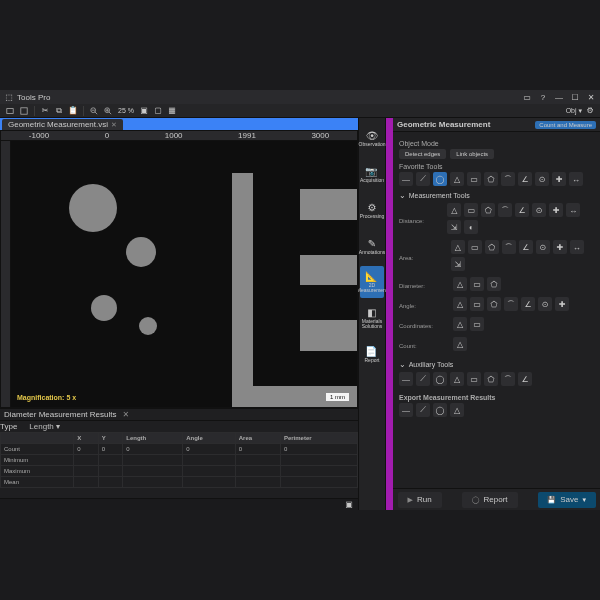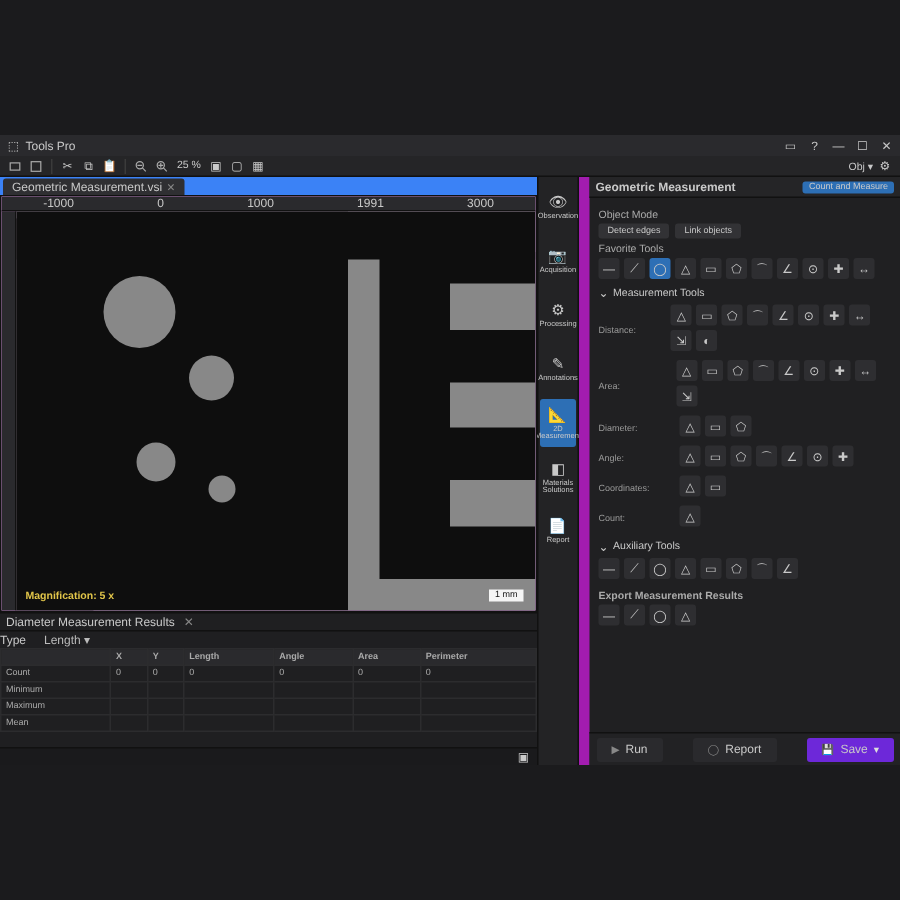--- a/index.html
+++ b/index.html
@@ -48,21 +48,21 @@
 .pill{background:#323235;padding:2px 6px;border-radius:2px;font-size:6px}
 .toolgrid{display:flex;flex-wrap:wrap;gap:3px;margin-bottom:4px}
 .tcell{width:14px;height:14px;background:#2e2e31;border-radius:2px;display:flex;align-items:center;justify-content:center}
 .tcell.on{background:#2d6fb5}
 .group-head{font-size:7px;margin:5px 0 3px;display:flex;align-items:center;gap:3px}
 .group-head::before{content:"⌄";font-size:8px}
 .subrow{display:flex;align-items:center;gap:6px;margin:2px 0}
 .subrow .lbl{width:48px;font-size:6px;color:#999}
 .bottom-bar{height:22px;background:#222224;border-top:1px solid #111;display:flex;align-items:center;justify-content:flex-end;padding:0 4px;gap:20px}
 .bbtn{height:16px;padding:0 10px;background:#2a2a2d;border-radius:2px;display:flex;align-items:center;gap:4px;font-size:7px;color:#888}
-.bbtn.primary{background:#6d28d9;color:#ddd}
+.bbtn.primary{background:#0c4a6e;color:#ddd}
 .status{height:12px;background:#1a1a1c;border-top:1px solid #111;display:flex;align-items:center;justify-content:flex-end;padding:0 4px}
 </style>
 </head>
 <body>
 
 <div class="app">
   <div class="titlebar">
     <div class="left">
       <span class="tb-icon">⬚</span>
       <span>Tools Pro</span>

